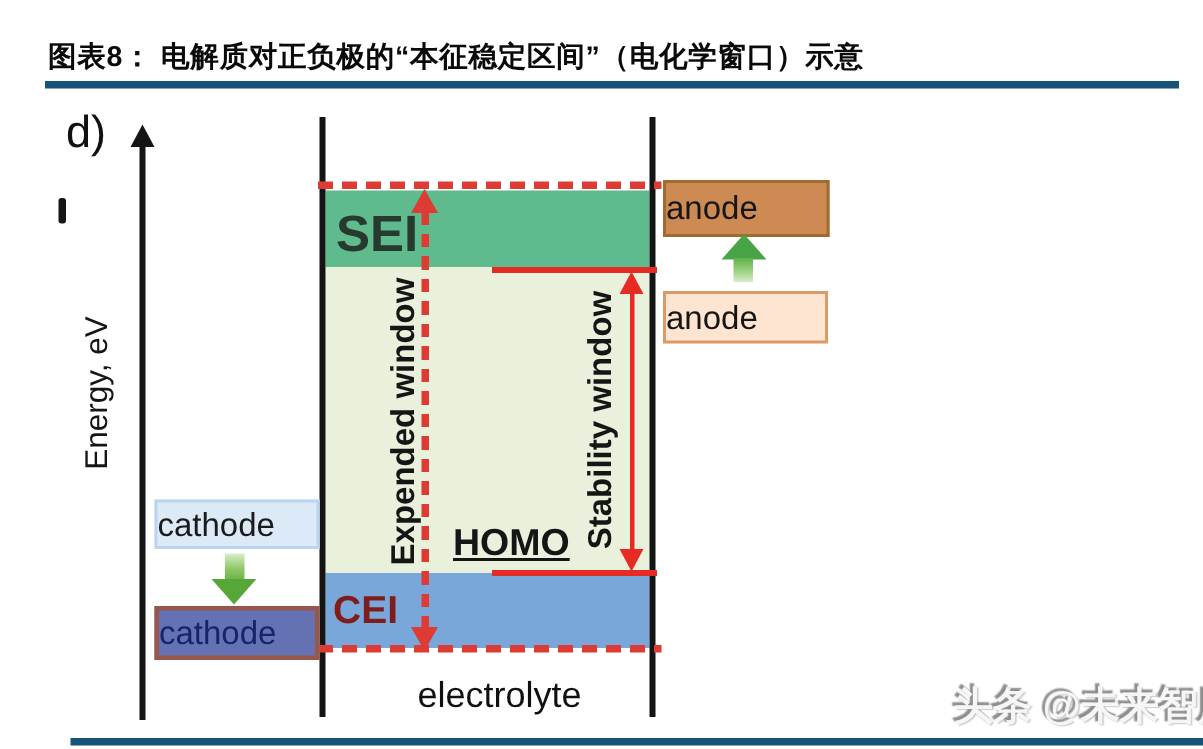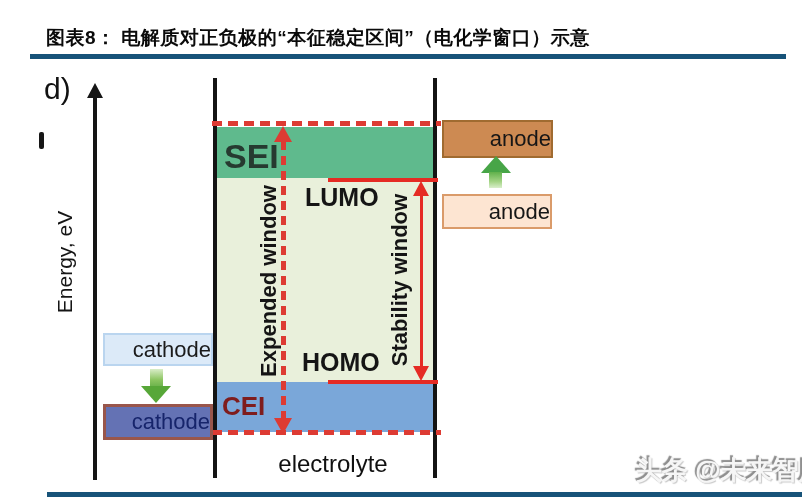--- a/index.html
+++ b/index.html
@@ -2,21 +2,21 @@
 <html><head>
 <meta charset="utf-8">
 <style>
   html,body{margin:0;padding:0;background:#fff;}
   .page{
     position:relative;width:802px;height:499px;background:#ffffff;overflow:hidden;
     font-family:"Liberation Sans","DejaVu Sans",sans-serif;color:#111;
   }
   
   .doc-title{
-    position:absolute;left:46px;top:25px;width:720px;
+    position:absolute;left:32px;top:25px;width:720px;
     font-size:19px;font-weight:700;color:#0a0a0a;letter-spacing:.5px;white-space:nowrap;
   }
   .title-rule{position:absolute;left:30px;top:54px;width:756px;height:5px;background:#175379;}
   .bottom-rule{position:absolute;left:47px;top:492px;width:755px;height:5px;background:#175379;}
 
   
   .panel-label{position:absolute;left:44px;top:72px;font-size:30px;color:#111;}
   .y-axis-line{position:absolute;left:93px;top:96px;width:3.5px;height:384px;background:#151515;}
   .y-axis-head{
     position:absolute;left:87px;top:83px;width:0;height:0;
@@ -55,30 +55,30 @@
 
   .level-line{position:absolute;left:328px;width:110px;height:3.5px;background:#e52b24;}
   .level-line.lumo{top:178px;} .level-line.homo{top:380px;}
 
   .solid-v{position:absolute;left:419.5px;top:192px;width:3.5px;height:178px;background:#e52b24;}
   .solid-head{position:absolute;width:0;height:0;border-left:8px solid transparent;border-right:8px solid transparent;}
   .solid-head.up{left:413px;top:181px;border-bottom:15px solid #e52b24;}
   .solid-head.down{left:413px;top:366px;border-top:15px solid #e52b24;}
 
   .lumo-label{position:absolute;left:305px;top:183px;font-size:25px;font-weight:700;color:#151515;}
-  .homo-label{position:absolute;left:302px;top:348px;font-size:25px;font-weight:700;color:#151515;}
+  .homo-label{position:absolute;left:302px;top:348px;font-size:25px;font-weight:700;color:#151515;text-decoration:underline;}
   .win-label{
     position:absolute;transform:translate(-50%,-50%) rotate(-90deg);
     font-size:22px;font-weight:700;color:#151515;white-space:nowrap;
   }
   .win-label.expended{left:269px;top:281px;}
   .win-label.stability{left:400px;top:280px;}
 
   
-  .ebox{position:absolute;display:flex;align-items:center;justify-content:flex-end;font-size:22px;box-sizing:border-box;}
+  .ebox{position:absolute;display:flex;align-items:center;justify-content:flex-start;font-size:22px;box-sizing:border-box;}
   .cathode-top{left:103px;top:333px;width:110px;height:33px;background:#dceaf8;border:2px solid #bad5ef;color:#1b1b1b;}
   .cathode-bottom{left:103px;top:404px;width:110px;height:36px;background:#6472b4;border:3px solid #99564b;color:#16246b;font-weight:500;}
   .anode-top{left:442px;top:120px;width:111px;height:38px;background:#cd8a52;border:2px solid #a06b30;color:#161616;}
   .anode-bottom{left:442px;top:194px;width:110px;height:35px;background:#fde5d2;border:2px solid #da9b6a;color:#161616;}
 
   
   .garrow-shaft{position:absolute;width:13px;}
   .down-shaft{left:150px;top:369px;height:18px;background:linear-gradient(180deg,#d9edc8 0,#8cc561 60%,#6ab24a 100%);}
   .down-head{position:absolute;left:141px;top:386px;width:0;height:0;border-left:15px solid transparent;border-right:15px solid transparent;border-top:17px solid #57a738;}
   .up-head{position:absolute;left:481px;top:156px;width:0;height:0;border-left:15px solid transparent;border-right:15px solid transparent;border-bottom:17px solid #47a547;}
@@ -118,21 +118,20 @@
   <div class="dash-v"></div>
   <div class="dash-head up"></div>
   <div class="dash-head down"></div>
 
   <div class="level-line lumo"></div>
   <div class="level-line homo"></div>
   <div class="solid-v"></div>
   <div class="solid-head up"></div>
   <div class="solid-head down"></div>
 
-  <div class="lumo-label">LUMO</div>
   <div class="homo-label">HOMO</div>
   <div class="win-label expended">Expended window</div>
   <div class="win-label stability">Stability window</div>
 
   <div class="ebox cathode-top">
     <span>cathode</span>
   </div>
   <div class="garrow-shaft down-shaft"></div>
   <div class="down-head"></div>
   <div class="ebox cathode-bottom">

